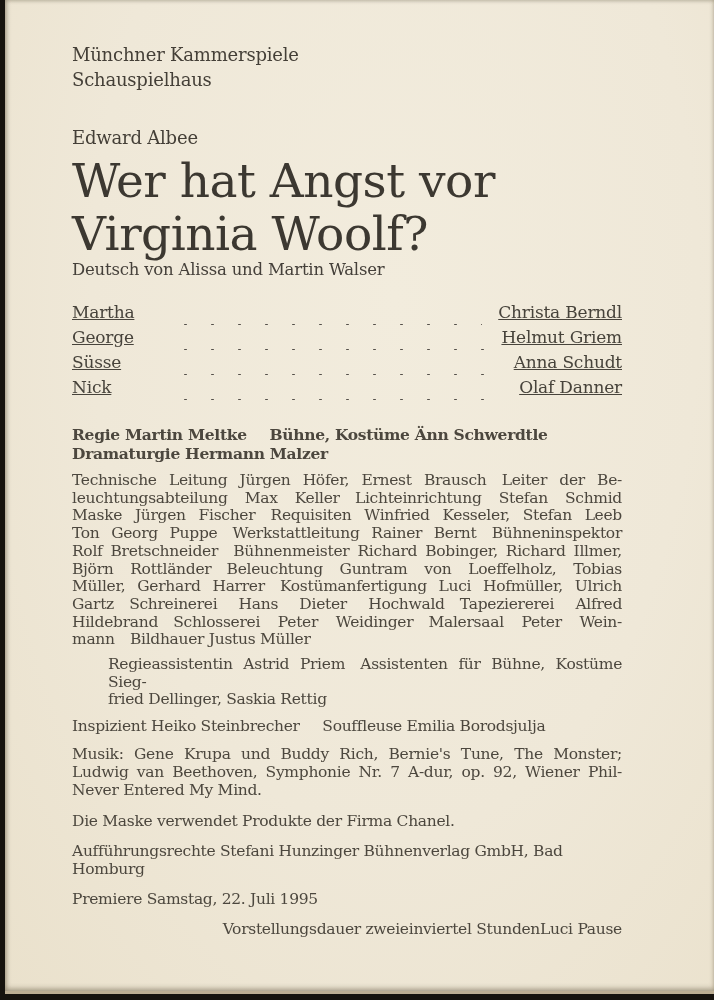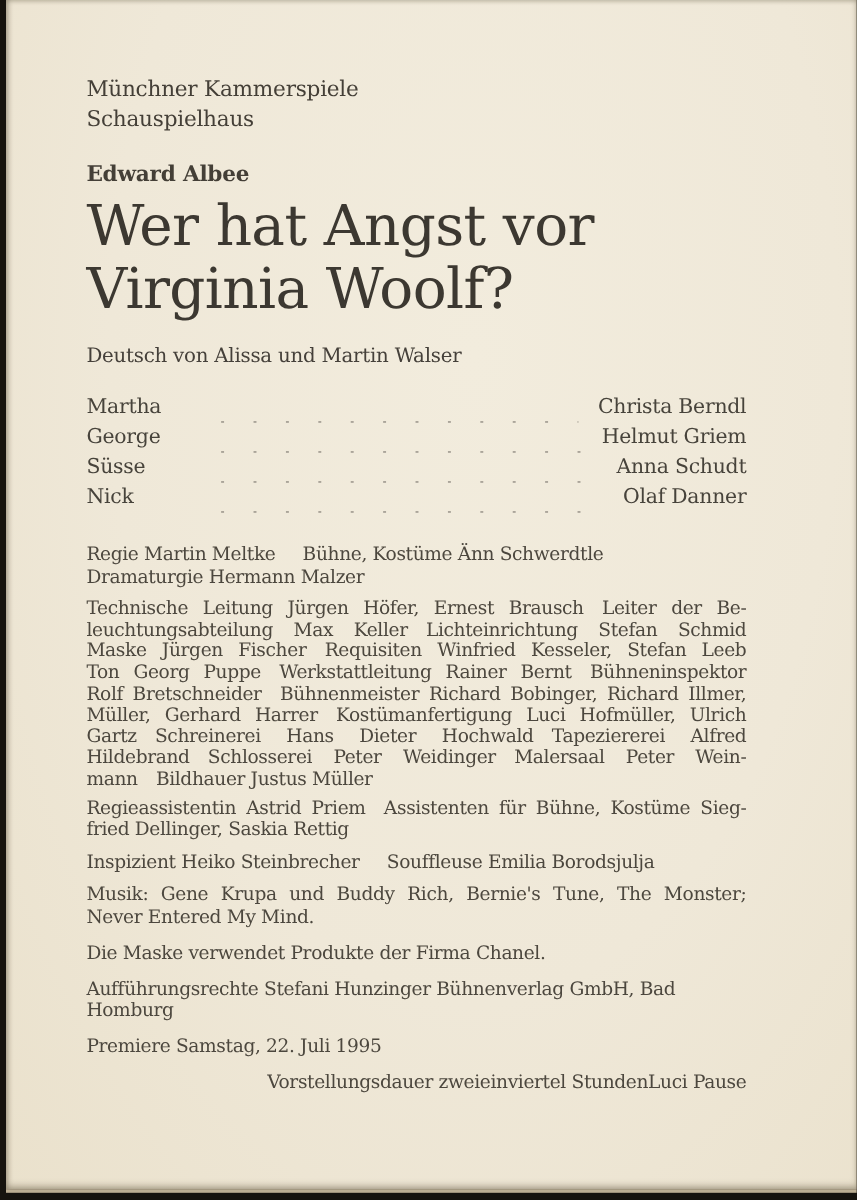--- a/index.html
+++ b/index.html
@@ -10,61 +10,61 @@
     position: relative;
     overflow: hidden;
   }
   .page {
     position: absolute;
     left: 5px; top: 0; right: 0; bottom: 6px;
     background: radial-gradient(ellipse at 55% 30%, #f2ecdd 0%, #efe8d8 55%, #eae1cc 100%);
     box-shadow: inset 2px 0 4px rgba(60,50,30,0.25), inset 0 -3px 5px rgba(80,65,40,0.30), inset 0 2px 3px rgba(80,65,40,0.10);
     border-bottom: 3px solid #bcae93;
     box-sizing: border-box;
-    padding: 62px 92px 0 67px;
+    padding: 42px 92px 0 67px;
     color: #4c473e;
   }
   .venue-line {
     font-size: 18px; line-height: 25px; color: #443f37; letter-spacing: -0.2px;
   }
   .author {
-    margin-top: 22px;
-    font-size: 18px; line-height: 23px; color: #443f37; letter-spacing: -0.2px; font-weight: bold;
+    margin-top: 34px;
+    font-size: 18px; line-height: 23px; color: #443f37; letter-spacing: -0.2px;
   }
   .title {
     margin-top: 5px;
     font-size: 47px; line-height: 53px;
     color: #3c3831; letter-spacing: -0.5px;
   }
   .subtitle {
-    margin-top: 19px;
+    margin-top: 0;
     font-size: 16.5px; line-height: 20px; color: #45403a; letter-spacing: -0.2px;
   }
   .cast { margin-top: 20px; }
   .cast-row {
     display: flex; align-items: baseline;
-    font-size: 17px; line-height: 25px; letter-spacing: -0.2px; color: #47433b;
+    font-size: 17px; line-height: 25px; letter-spacing: -0.2px; color: #47433b; text-decoration: underline;
   }
   .cast-role { width: 92px; flex: 0 0 auto; }
   .leader {
     flex: 1 1 auto; align-self: stretch; margin: 0 16px 0 4px;
     background-image: radial-gradient(circle, #55504a 1.4px, rgba(0,0,0,0) 1.5px);
     background-size: 27px 25px;
     background-position: 4px 13px;
     background-repeat: repeat-x;
   }
   .cast-actor { flex: 0 0 auto; text-align: right; }
   .cred {
     font-size: 15.5px; line-height: 17.7px; letter-spacing: -0.3px; color: #4c473e;
   }
   .j { text-align: justify; text-align-last: justify; }
   .direction { margin-top: 26px; }
-  .direction .cred { line-height: 18.5px; }
+  .direction .cred { line-height: 18.5px; font-weight: bold; }
   .technical { margin-top: 9px; }
-  .assistants { margin-top: 7px; }
+  .assistants { margin-top: 7px; margin-left: 36px; }
   .single { margin-top: 9px; }
   .music { margin-top: 9px; }
   .music .cred { line-height: 18.3px; }
   .note { margin-top: 12px; font-size: 15.5px; line-height: 18px; letter-spacing: -0.3px; color: #4c473e; }
   .footer-row { display: flex; justify-content: flex-end; }
 </style>
 </head>
 <body>
 
 <div class="page">
@@ -110,35 +110,37 @@
     <div class="cred">Regie Martin Meltke  Bühne, Kostüme Änn Schwerdtle</div>
     <div class="cred">Dramaturgie Hermann Malzer</div>
   </div>
 
   <div class="technical">
     <div class="cred j">Technische Leitung Jürgen Höfer, Ernest Brausch Leiter der Be-</div>
     <div class="cred j">leuchtungsabteilung Max Keller Lichteinrichtung Stefan Schmid</div>
     <div class="cred j">Maske Jürgen Fischer Requisiten Winfried Kesseler, Stefan Leeb</div>
     <div class="cred j">Ton Georg Puppe Werkstattleitung Rainer Bernt Bühneninspektor</div>
     <div class="cred j">Rolf Bretschneider Bühnenmeister Richard Bobinger, Richard Illmer,</div>
+    <div class="cred j">Björn Rottländer Beleuchtung Guntram von Loeffelholz, Tobias</div>
     <div class="cred j">Müller, Gerhard Harrer Kostümanfertigung Luci Hofmüller, Ulrich</div>
     <div class="cred j">Gartz Schreinerei Hans Dieter Hochwald Tapeziererei Alfred</div>
     <div class="cred j">Hildebrand Schlosserei Peter Weidinger Malersaal Peter Wein-</div>
     <div class="cred">mann Bildhauer Justus Müller</div>
   </div>
 
   <div class="assistants">
     <div class="cred j">Regieassistentin Astrid Priem Assistenten für Bühne, Kostüme Sieg-</div>
     <div class="cred">fried Dellinger, Saskia Rettig</div>
   </div>
 
   <div class="single cred">Inspizient Heiko Steinbrecher  Souffleuse Emilia Borodsjulja</div>
 
   <div class="music">
     <div class="cred j">Musik: Gene Krupa und Buddy Rich, Bernie's Tune, The Monster;</div>
+    <div class="cred j">Ludwig van Beethoven, Symphonie Nr. 7 A-dur, op. 92, Wiener Phil-</div>
     <div class="cred">Never Entered My Mind.</div>
   </div>
 
   <div class="note">Die Maske verwendet Produkte der Firma Chanel.</div>
   <div class="note">Aufführungsrechte Stefani Hunzinger Bühnenverlag GmbH, Bad Homburg</div>
   <div class="note">Premiere Samstag, 22. Juli 1995</div>
 
   <div class="note footer-row">
     <span>Vorstellungsdauer zweieinviertel Stunden</span>
     <span>Luci Pause</span>

